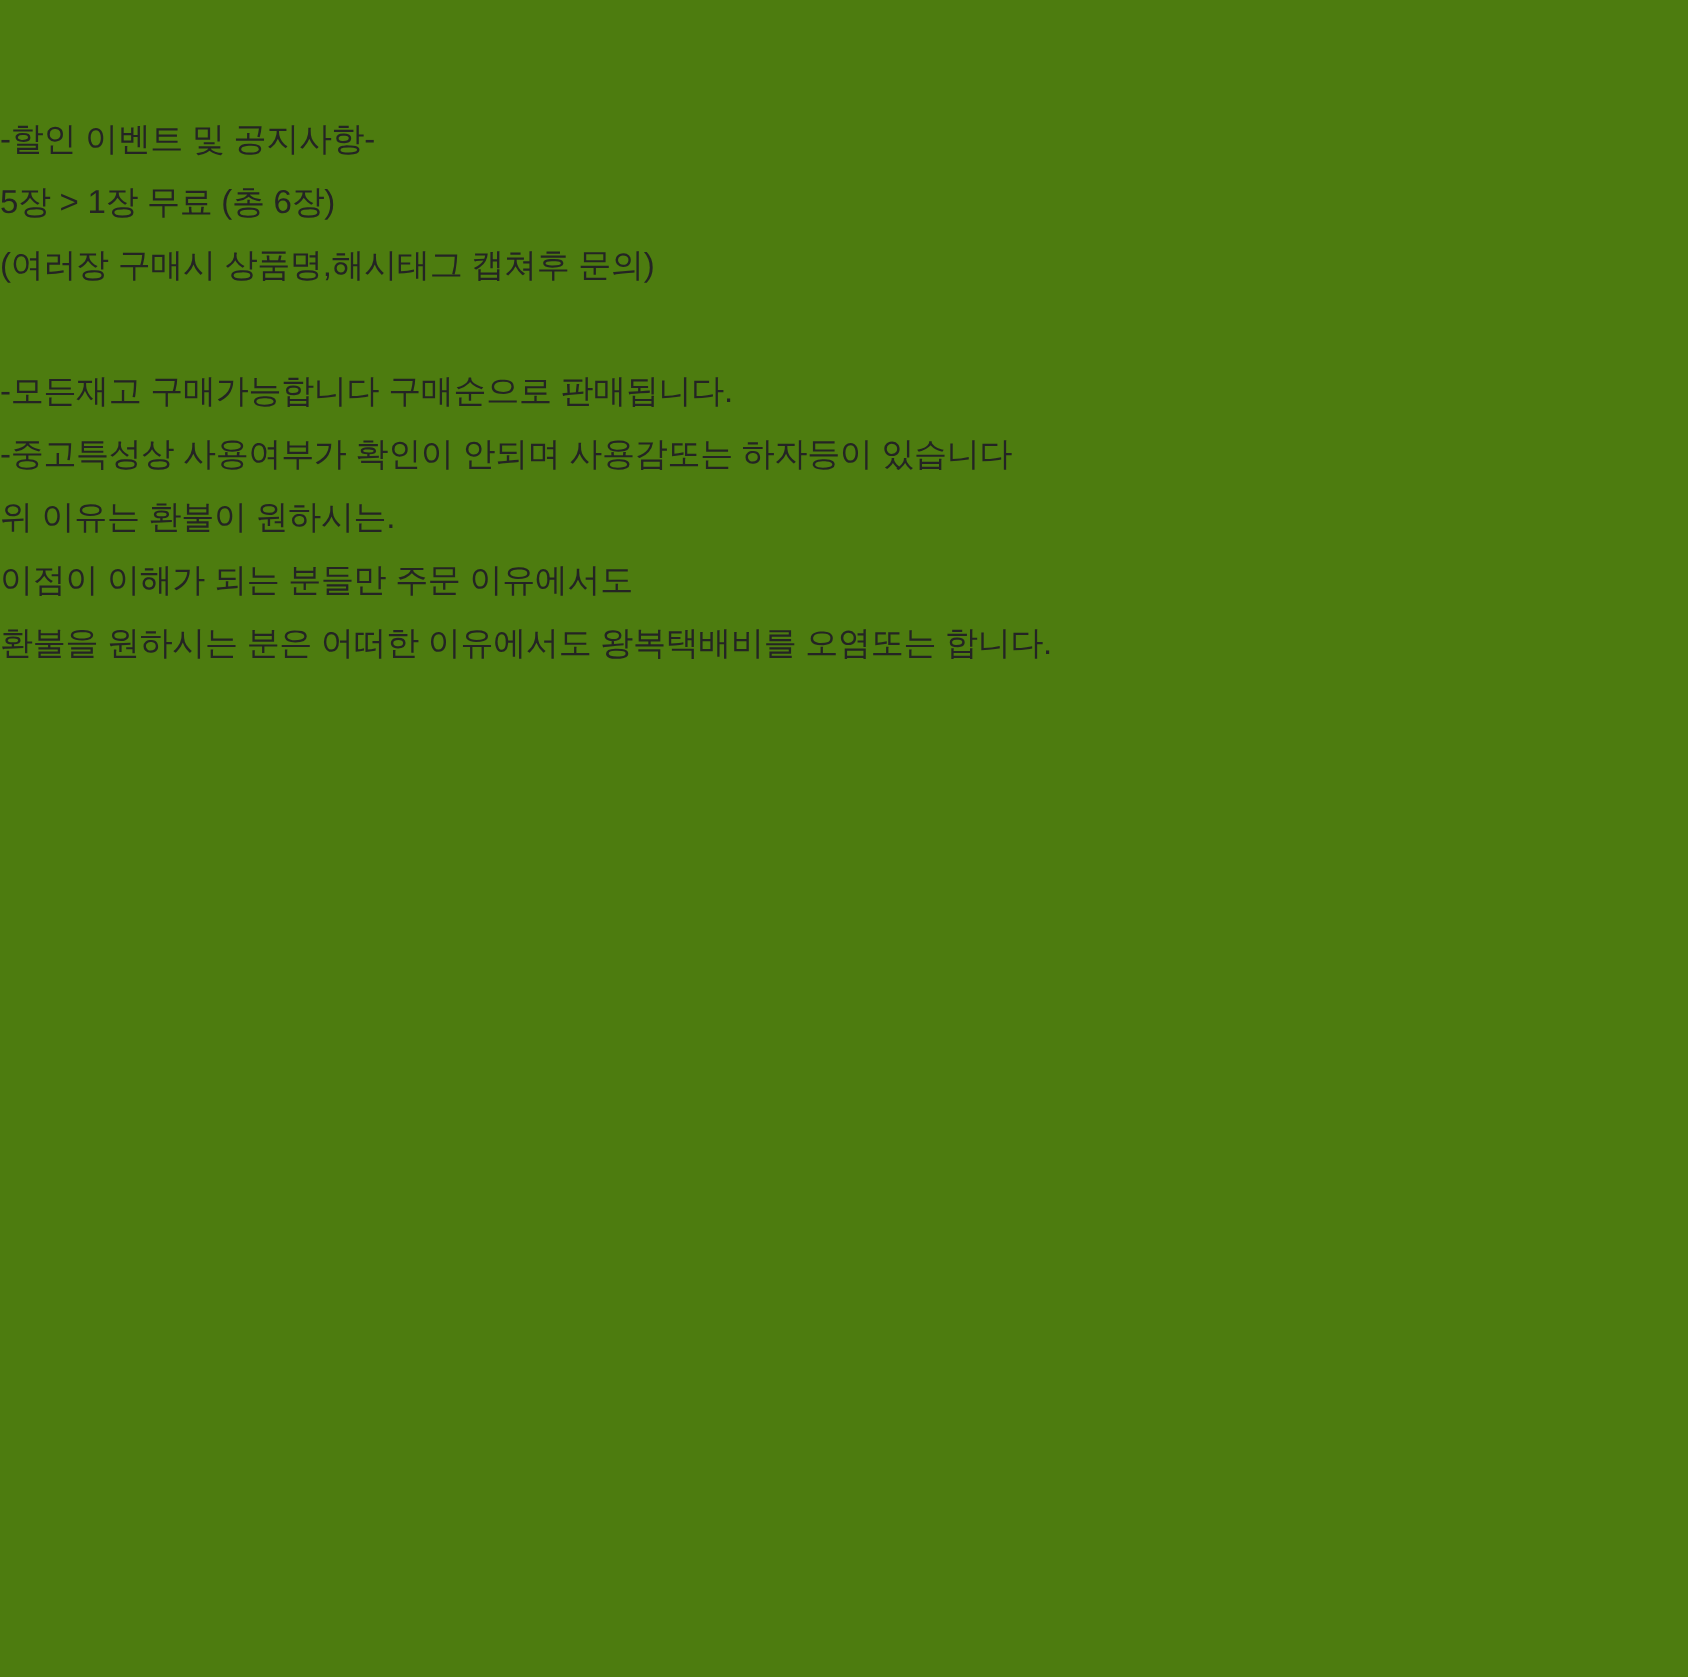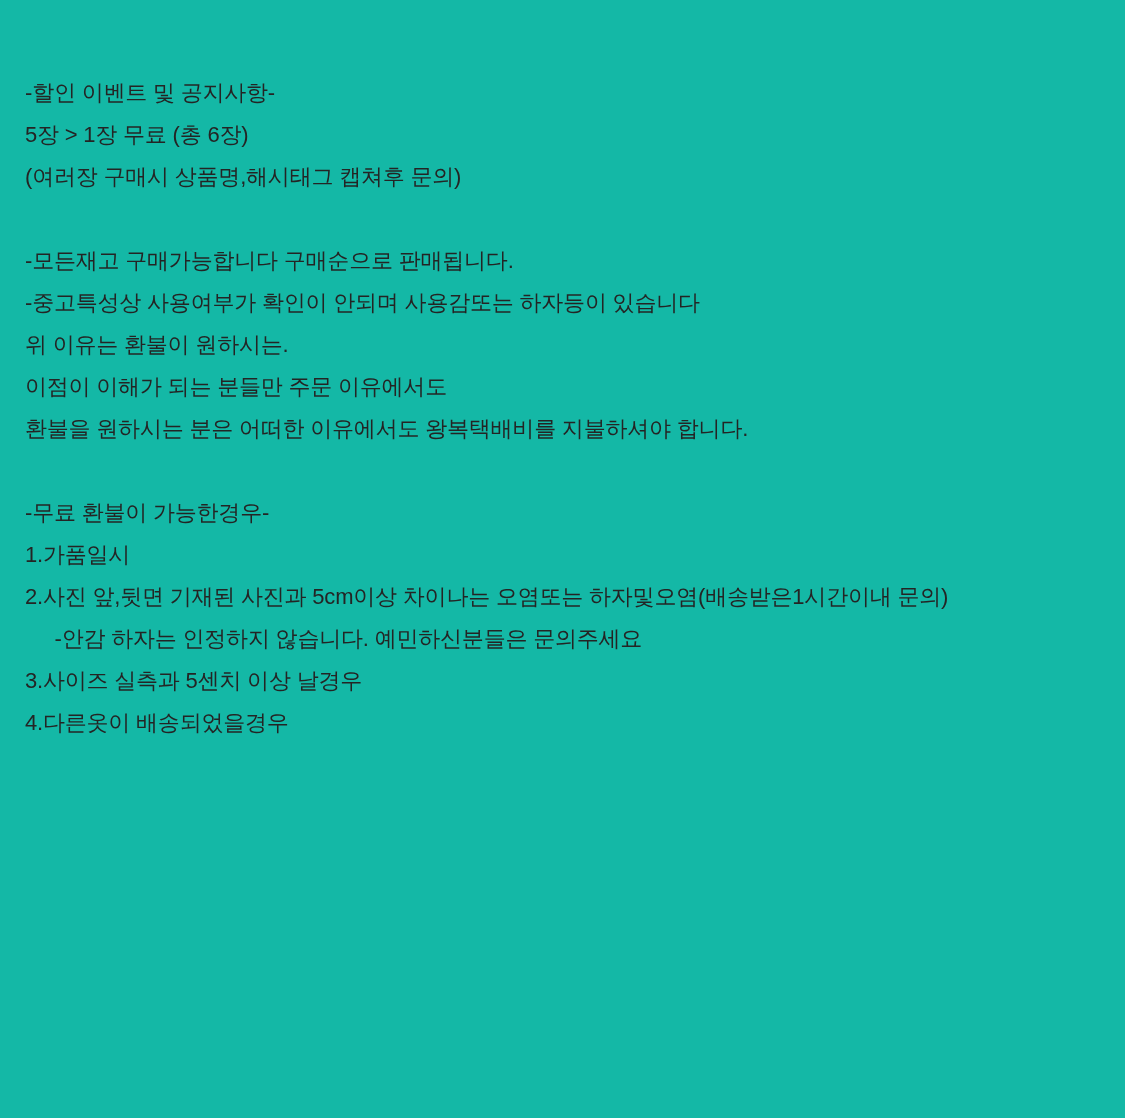--- a/index.html
+++ b/index.html
@@ -11,22 +11,22 @@
     height: 1118px;
     background: #fdf8dc;
     font-family: "Liberation Sans", "DejaVu Sans", sans-serif;
     color: #222222;
     overflow: hidden;
   }
   .page {
     box-sizing: border-box;
     width: 1125px;
     height: 1118px;
-    padding: 72px 0 0 25px;
-    background: #14b8a6;
+    padding: 72px 0 0 0;
+    background: #4d7c0f;
   }
   .block {
     margin: 0;
   }
   .line {
     font-size: 22px;
     line-height: 42px;
     letter-spacing: -0.2px;
     white-space: pre;
     color: #242424;
@@ -46,27 +46,19 @@
     <div class="line">(여러장 구매시 상품명,해시태그 캡쳐후 문의)</div>
   </div>
 
   <div class="spacer"></div>
 
   <div class="block">
     <div class="line">-모든재고 구매가능합니다 구매순으로 판매됩니다.</div>
     <div class="line">-중고특성상 사용여부가 확인이 안되며 사용감또는 하자등이 있습니다</div>
     <div class="line">위 이유는 환불이 원하시는.</div>
     <div class="line">이점이 이해가 되는 분들만 주문 이유에서도</div>
-    <div class="line">환불을 원하시는 분은 어떠한 이유에서도 왕복택배비를 지불하셔야 합니다.</div>
+    <div class="line">환불을 원하시는 분은 어떠한 이유에서도 왕복택배비를 오염또는 합니다.</div>
   </div>
 
   <div class="spacer"></div>
 
-  <div class="block">
-    <div class="line">-무료 환불이 가능한경우-</div>
-    <div class="line">1.가품일시</div>
-    <div class="line">2.사진 앞,뒷면 기재된 사진과 5cm이상 차이나는 오염또는 하자및오염(배송받은1시간이내 문의)</div>
-    <div class="line">     -안감 하자는 인정하지 않습니다. 예민하신분들은 문의주세요</div>
-    <div class="line">3.사이즈 실측과 5센치 이상 날경우</div>
-    <div class="line">4.다른옷이 배송되었을경우</div>
-  </div>
 
 </div>
 
 </body></html>

